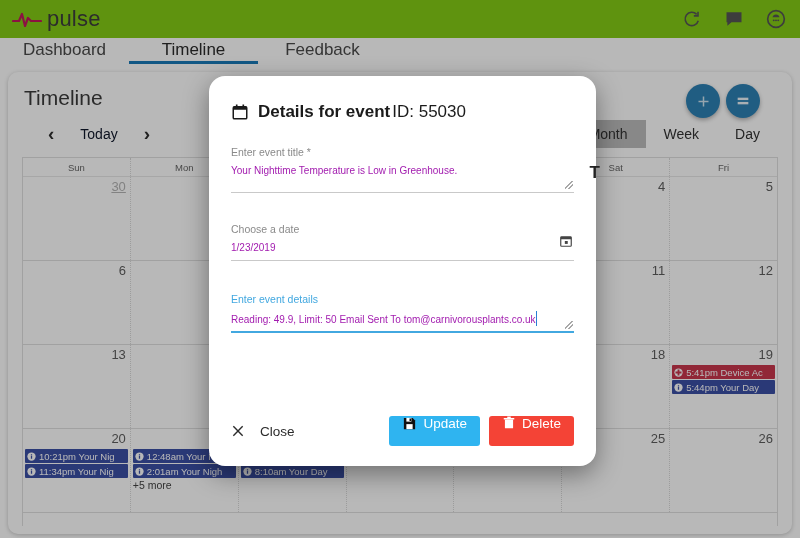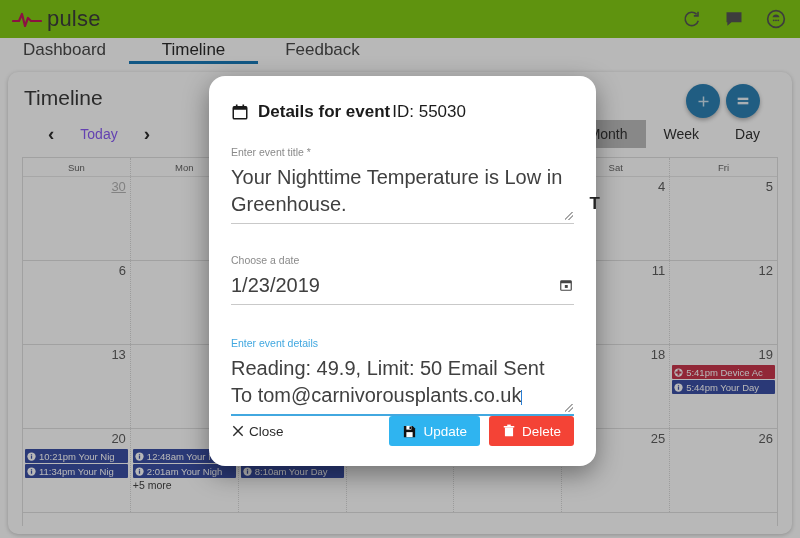--- a/index.html
+++ b/index.html
@@ -47,21 +47,21 @@
     background: #fff; border-radius: 10px; box-shadow: 0 1px 4px rgba(0,0,0,.22);
     overflow: hidden;
   }
   .cal-title { position: absolute; top: 14px; left: 16px; font-size: 21px; color: #3b3b3b; }
 
   .cal-nav {
     position: absolute; top: 52px; left: 40px; display: flex;
     align-items: center; gap: 26px;
   }
   .navbtn { font-size: 19px; color: #2f2f2f; cursor: pointer; font-weight: bold; line-height: 1; }
-  .today-btn { font-size: 14px; color: #8b5cf6; cursor: pointer; }
+  .today-btn { font-size: 14px; color: #0f172a; cursor: pointer; }
 
   .view-switch {
     position: absolute; top: 48px; right: 14px; display: flex; align-items: center;
   }
   .view-btn {
     font-size: 14px; color: #333; padding: 6px 18px; cursor: pointer;
   }
   .view-btn.active { background: #bdbdbd; }
 
   .fabs { position: absolute; top: -36px; right: 18px; display: flex; gap: 6px; }
@@ -112,21 +112,21 @@
     display: flex; align-items: center; gap: 9px;
     font-size: 17px; color: #1b1b1b; margin-top: 6px;
   }
   .dlg-title .b { font-weight: bold; }
   .dlg-title .n { font-weight: normal; }
 
   .field { margin-top: 24px; position: relative; }
   .flabel { font-size: 10.5px; color: #8a8a8a; }
   .flabel.focused { color: #42a8e0; }
   .fvalue {
-    font-size: 20px; color: #404040; padding: 6px 0 5px 0; line-height: 1.35;
+    font-size: 10px; color: #a21caf; padding: 6px 0 5px 0; line-height: 1.35;
   }
   .fline { height: 1px; background: #c9c9c9; }
   .fline.focused { height: 2px; background: #42a8e0; }
   .resize-grip {
     position: absolute; right: 1px; bottom: 4px; width: 8px; height: 8px;
     background:
       linear-gradient(135deg, transparent 0 42%, #a8a8a8 42% 52%, transparent 52% 100%),
       linear-gradient(135deg, transparent 0 68%, #a8a8a8 68% 78%, transparent 78% 100%);
   }
   .t-icon {
@@ -137,25 +137,25 @@
   .caret {
     display: inline-block; width: 1px; height: 15px; background: #2b7fd4;
     vertical-align: -3px;
   }
 
   .dlg-actions {
     position: absolute; left: 22px; right: 22px; bottom: 20px;
     display: flex; align-items: center;
   }
   .close-btn {
-    display: flex; align-items: center; gap: 4px;
+    display: flex; align-items: center; gap: 15px;
     font-size: 13.5px; color: #2c2c2c; cursor: pointer;
   }
   .btn {
-    display: flex; align-items: center; gap: 6px;
+    display: flex; align-items: flex-start; gap: 6px;
     height: 30px; padding: 0 13px; border: none; border-radius: 3px;
     font-size: 13.5px; color: #fff; cursor: pointer;
     font-family: "Liberation Sans", sans-serif;
   }
   .btn.update { background: #2fb4f0; margin-left: auto; }
   .btn.delete { background: #f44336; margin-left: 9px; }
 </style>
 </head>
 <body>
 

